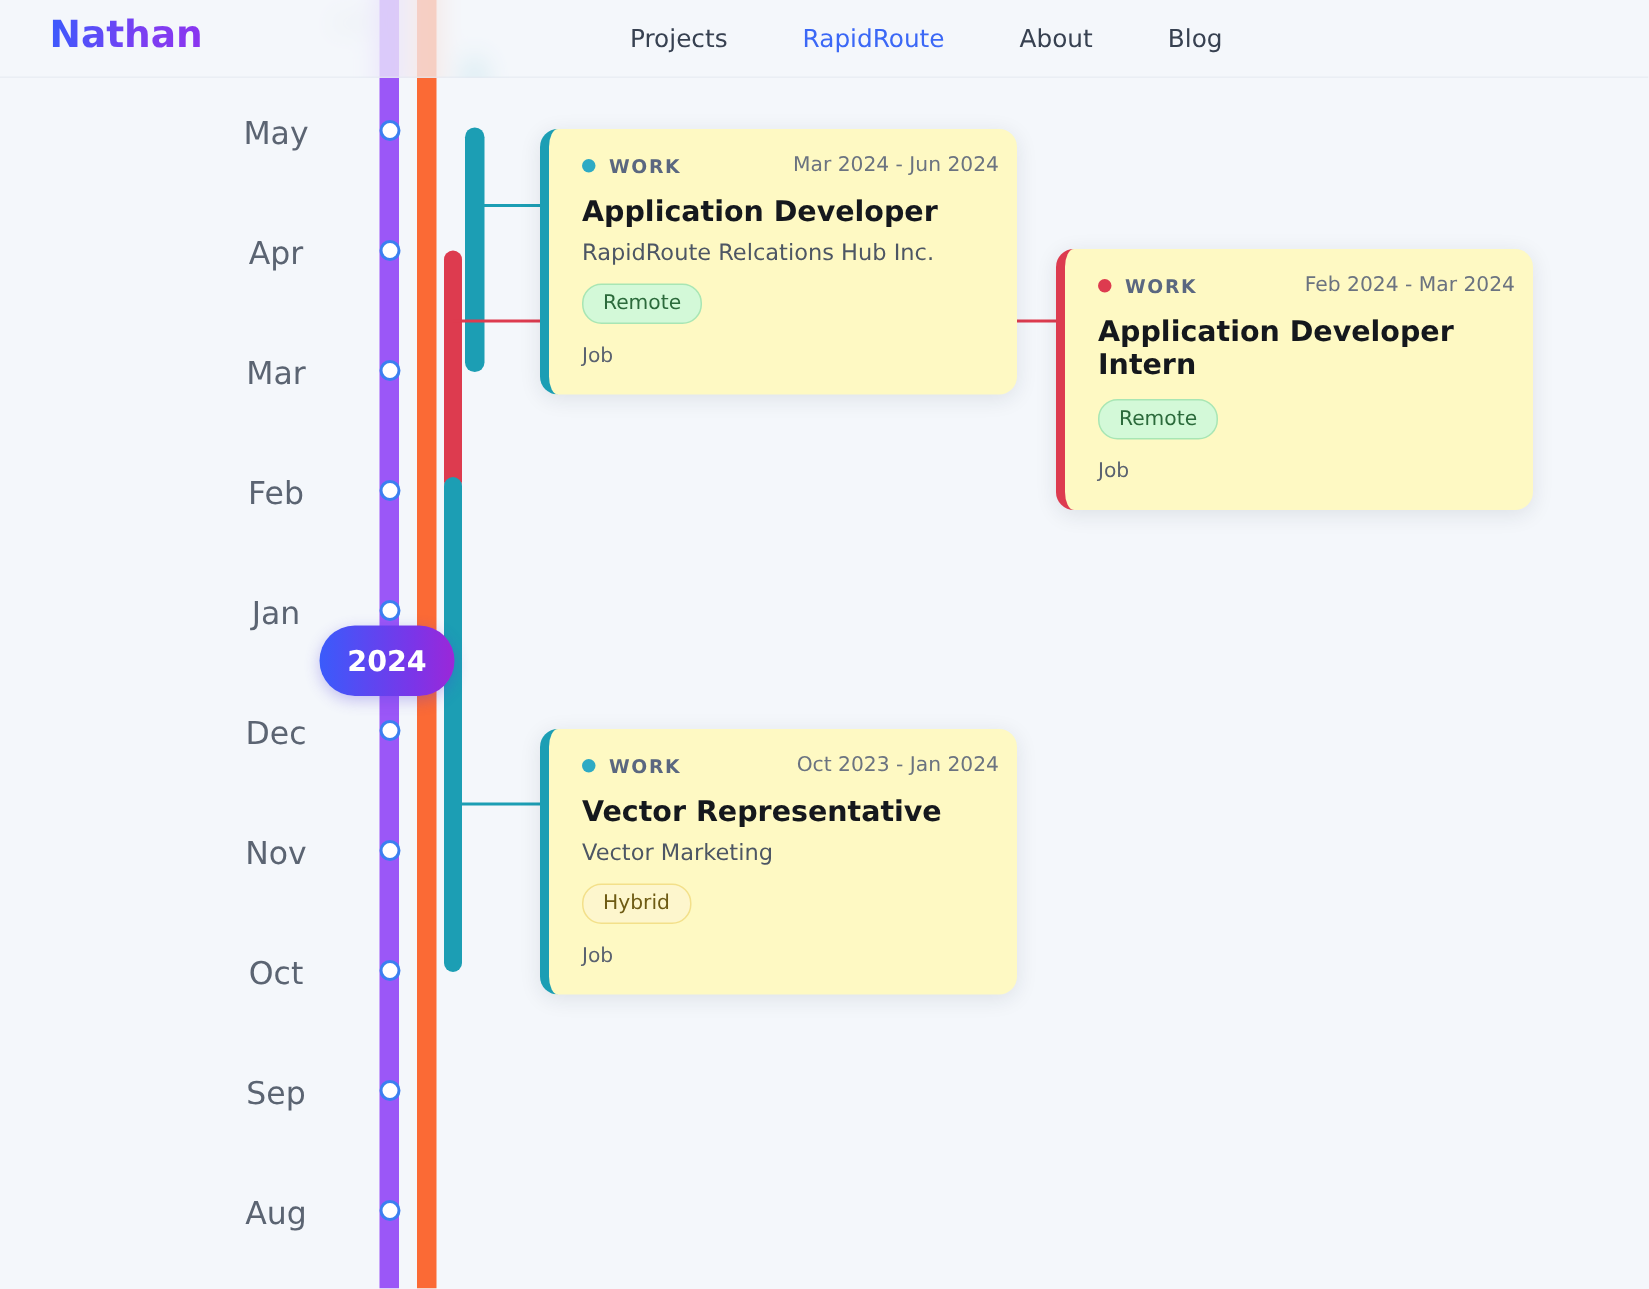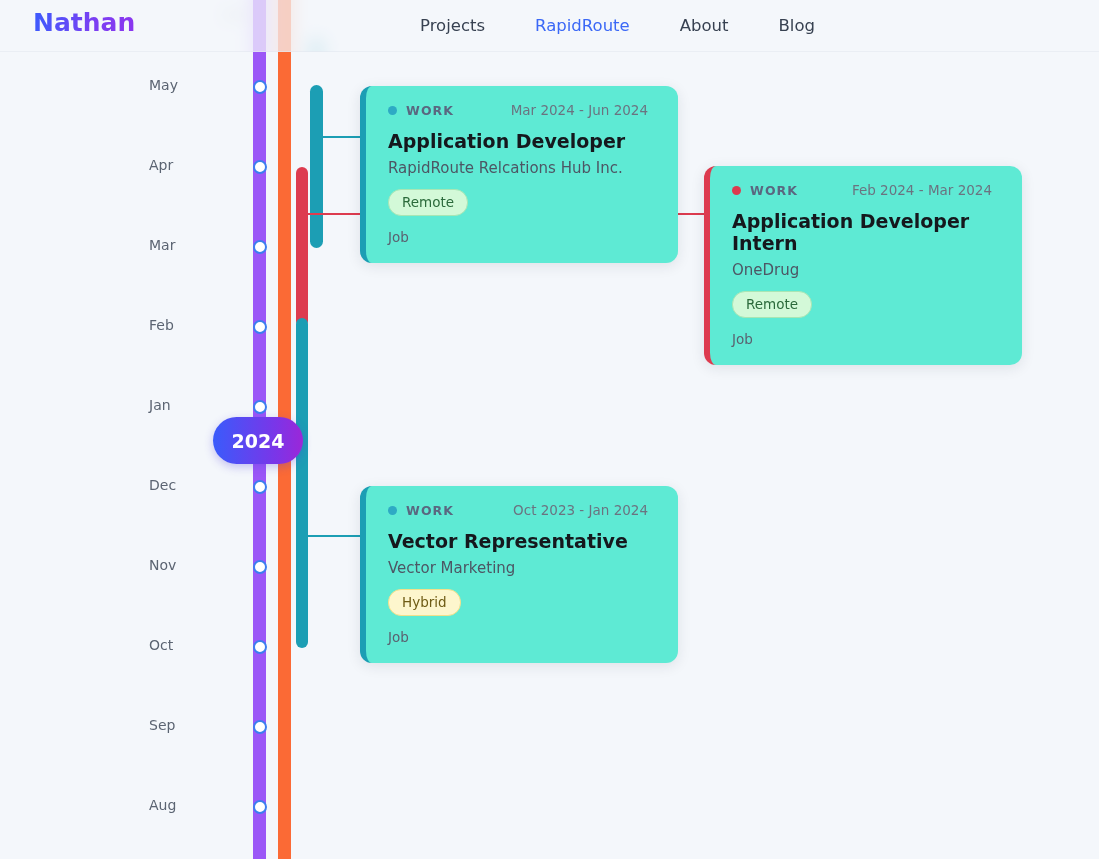--- a/index.html
+++ b/index.html
@@ -60,43 +60,43 @@
   .seg-teal-b  { left: 296px; top: 318px; width: 12px; height: 330px; background: #1c9eb4; }
 
   .connector { position: absolute; height: 2px; }
   .conn-teal-1 { left: 316px; top: 136px; width: 52px; background: #1c9eb4; }
   .conn-red    { left: 302px; top: 213px; width: 409px; background: #dd3b4f; }
   .conn-teal-2 { left: 302px; top: 535px; width: 66px; background: #1c9eb4; }
 
   
   .month { position: absolute; height: 20px; }
   .month .lbl {
-    position: absolute; right: 34px; top: -1px; width: 70px; text-align: left;
-    font-size: 14px; color: #5b6472; white-space: nowrap;
+    position: absolute; right: 34px; top: -1px; width: 70px; text-align: center;
+    font-size: 21px; color: #5b6472; white-space: nowrap;
   }
   .month .dot {
     position: absolute; left: 0; top: 2px; width: 14px; height: 14px;
     border-radius: 50%; background: #ffffff; border: 2.5px solid #3b7ff0;
   }
 
   
   .year-badge {
     position: absolute; left: 213px; top: 417px; width: 90px; height: 47px;
     border-radius: 26px;
     background: linear-gradient(90deg,#3a5bfb 0%,#7b35e8 70%,#9b27d8 100%);
     color: #fff; font-size: 19px; font-weight: bold;
     display: flex; align-items: center; justify-content: center;
     box-shadow: 0 3px 10px rgba(80,60,220,.30);
     z-index: 12;
   }
 
   
   .card {
-    position: absolute; background: #5eead4;
-    border-radius: 12px; padding: 16px 30px 18px 22px;
+    position: absolute; background: #fef9c3;
+    border-radius: 12px; padding: 16px 12px 18px 22px;
     box-shadow: 0 3px 14px rgba(30,41,59,.10);
     z-index: 10;
   }
   .card.teal { border-left: 6px solid #1c9eb4; }
   .card.red  { border-left: 6px solid #dd3b4f; }
 
   .card-top { display: flex; align-items: center; justify-content: space-between; }
   .kind { display: flex; align-items: center; gap: 9px; }
   .kind .kdot { width: 9px; height: 9px; border-radius: 50%; }
   .kind .kdot.teal { background: #2eaac4; }
@@ -211,21 +211,20 @@
 
   <div class="card red" style="left:704px;top:166px;width:318px;">
     <div class="card-top">
       <span class="kind">
         <span class="kdot red"></span>
         <span class="ktxt">WORK</span>
       </span>
       <span class="daterange">Feb 2024 - Mar 2024</span>
     </div>
     <div class="job-title">Application Developer Intern</div>
-    <div class="company">OneDrug</div>
     <div><span class="pill green">Remote</span></div>
     <div class="subtype">Job</div>
   </div>
 
   <div class="card teal" style="left:360px;top:486px;width:318px;">
     <div class="card-top">
       <span class="kind">
         <span class="kdot teal"></span>
         <span class="ktxt">WORK</span>
       </span>

